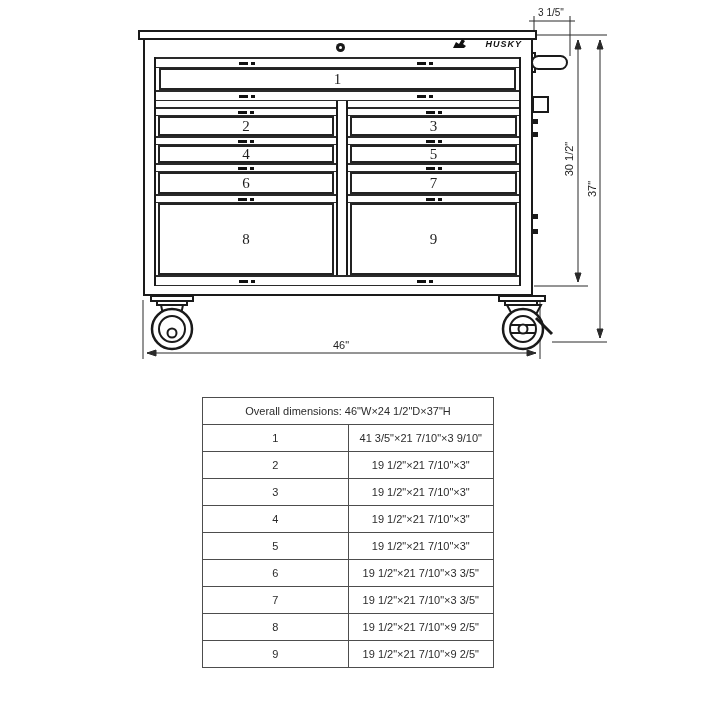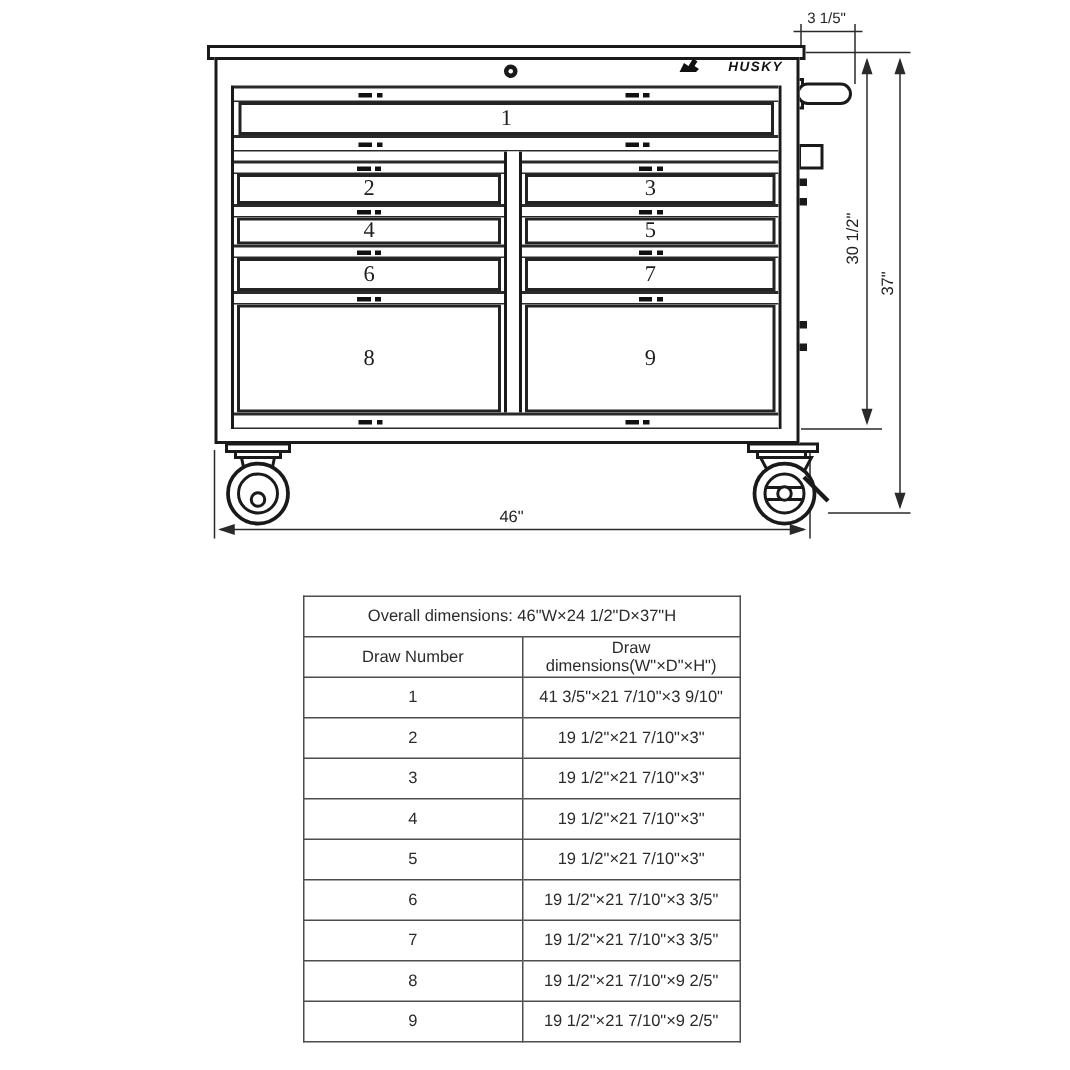--- a/index.html
+++ b/index.html
@@ -178,24 +178,20 @@
   <div class="dim-label rot" style="left:541px; top:153px; width:56px;">30 1/2"</div>
   <div class="dim-label rot" style="left:574px; top:183px; width:36px;">37"</div>
   <div class="dim-label" style="left:300px; top:339px; width:82px;">46"</div>
 
   <table class="spec-table">
     <tbody>
         <tr>
       <td colspan="2">Overall dimensions: 46"W×24 1/2"D×37"H</td>
     </tr>
     <tr>
-      <td class="c1">Draw Number</td>
-      <td>Draw dimensions(W"×D"×H")</td>
-    </tr>
-    <tr>
       <td class="c1">1</td>
       <td>41 3/5"×21 7/10"×3 9/10"</td>
     </tr>
     <tr>
       <td class="c1">2</td>
       <td>19 1/2"×21 7/10"×3"</td>
     </tr>
     <tr>
       <td class="c1">3</td>
       <td>19 1/2"×21 7/10"×3"</td>

